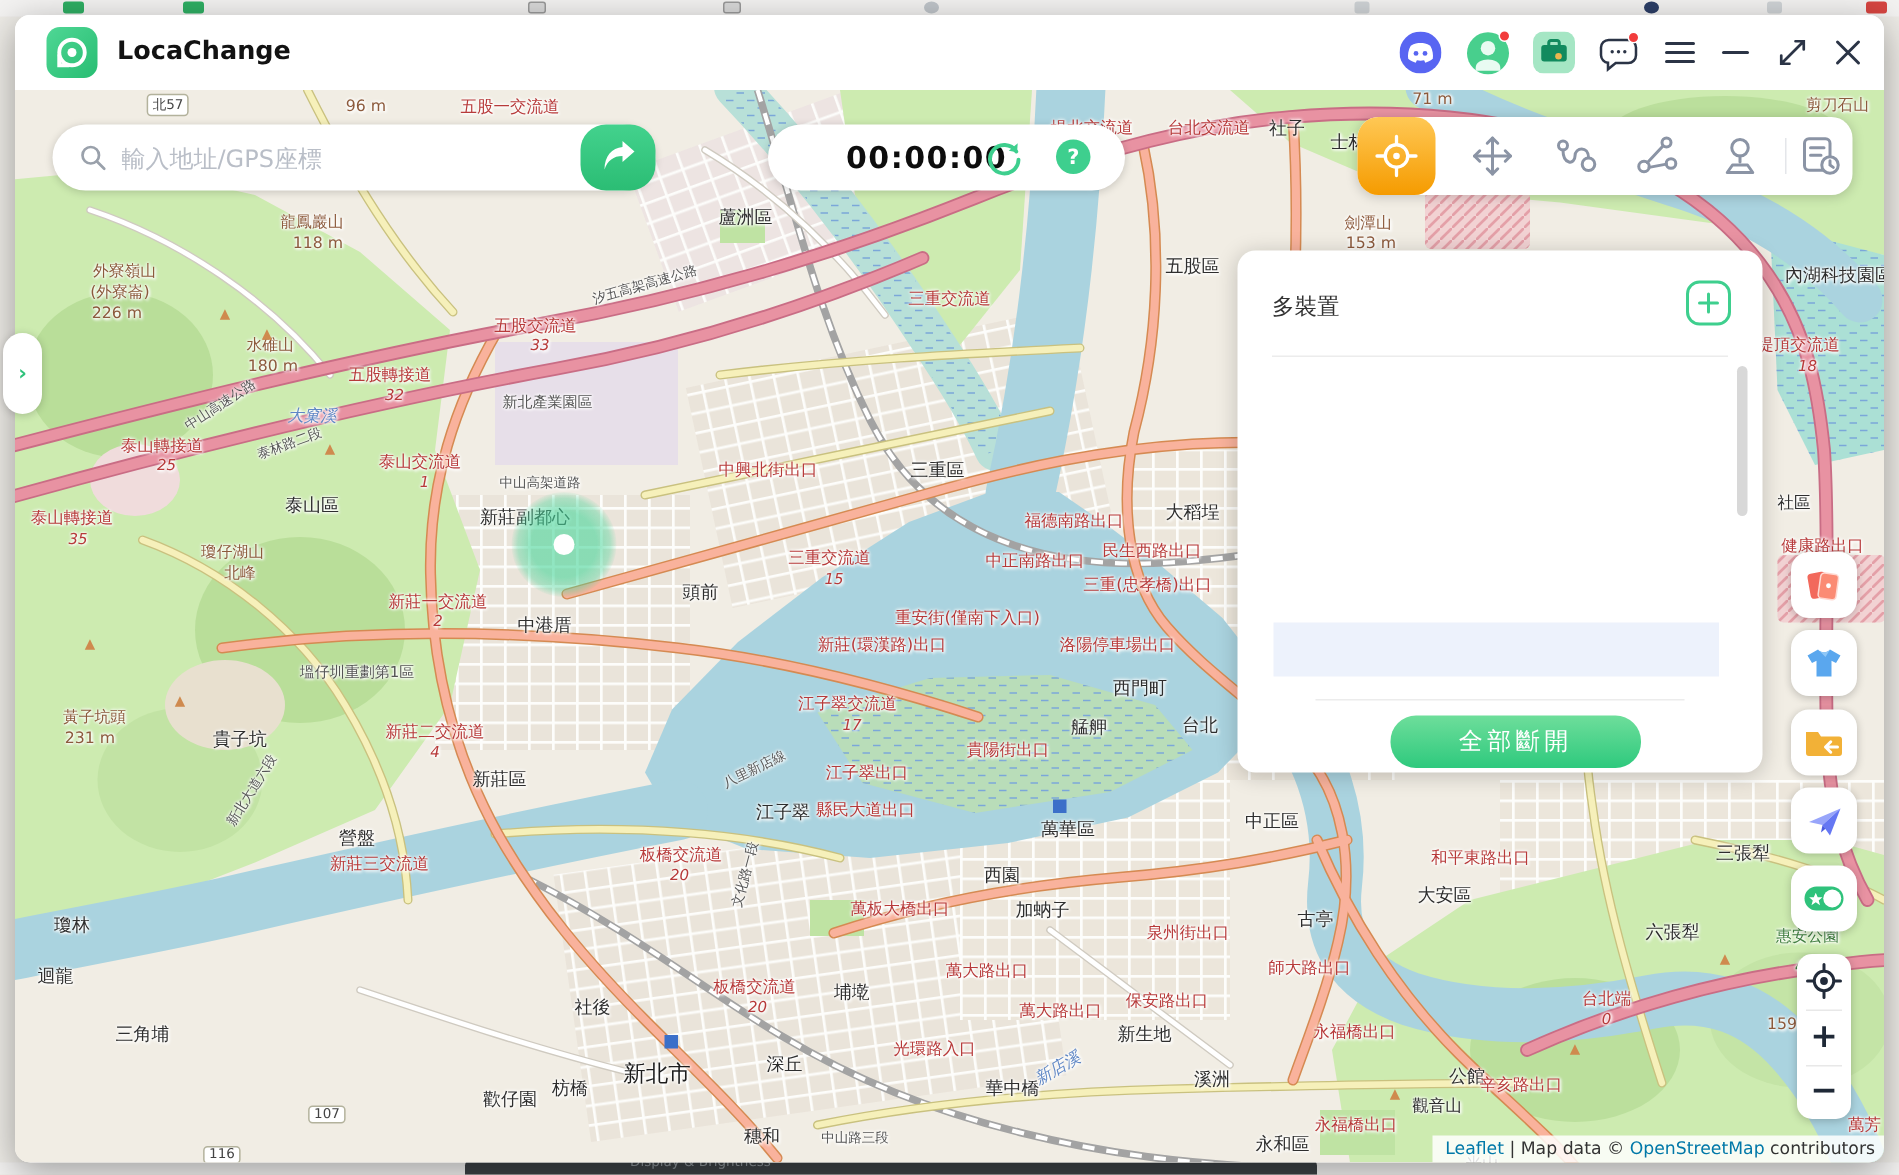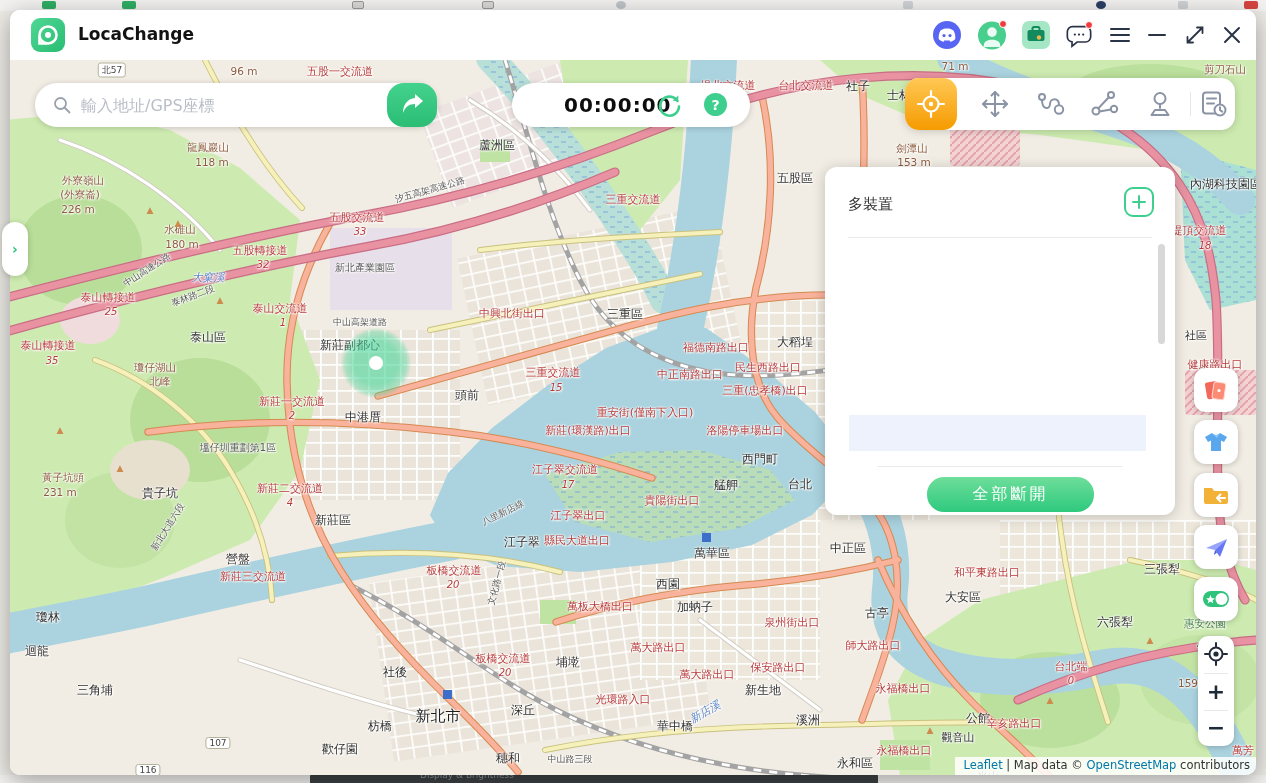--- a/index.html
+++ b/index.html
@@ -310,21 +310,21 @@
         <div class="ml pl" style="left: 323px; top: 460px;">新莊區</div>
         <div class="ml pl" style="left: 228px; top: 499px;">營盤</div>
         <div class="ml pl" style="left: 150px; top: 433px;">貴子坑</div>
         <div class="ml pl" style="left: 38px; top: 557px;">瓊林</div>
         <div class="ml pl" style="left: 27px; top: 591px;">迴龍</div>
         <div class="ml pl" style="left: 85px; top: 630px;">三角埔</div>
         <div class="ml pl" style="left: 385px; top: 612px;">社後</div>
         <div class="ml big" style="left: 428px; top: 656px;">新北市</div>
         <div class="ml pl" style="left: 513px; top: 650px;">深丘</div>
         <div class="ml pl" style="left: 370px; top: 666px;">枋橋</div>
-        <div class="ml pl" style="left: 330px; top: 673px; margin-top: 16px;">歡仔園</div>
+        <div class="ml pl" style="left: 330px; top: 673px;">歡仔園</div>
         <div class="ml pl" style="left: 498px; top: 698px;">穗和</div>
         <div class="ml pl" style="left: 558px; top: 602px;">埔墘</div>
         <div class="ml pl" style="left: 512px; top: 482px;">江子翠</div>
         <div class="ml pl" style="left: 702px; top: 493px;">萬華區</div>
         <div class="ml pl" style="left: 658px; top: 524px;">西園</div>
         <div class="ml pl" style="left: 685px; top: 547px;">加蚋子</div>
         <div class="ml pl" style="left: 753px; top: 630px;">新生地</div>
         <div class="ml pl" style="left: 798px; top: 660px;">溪洲</div>
         <div class="ml pl" style="left: 838px; top: 488px;">中正區</div>
         <div class="ml pl" style="left: 953px; top: 537px;">大安區</div>

